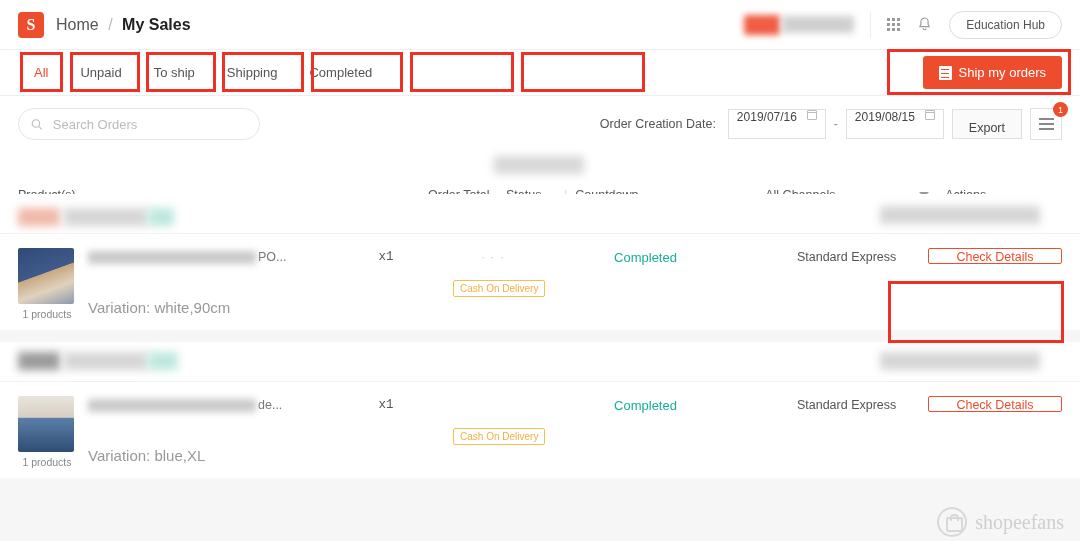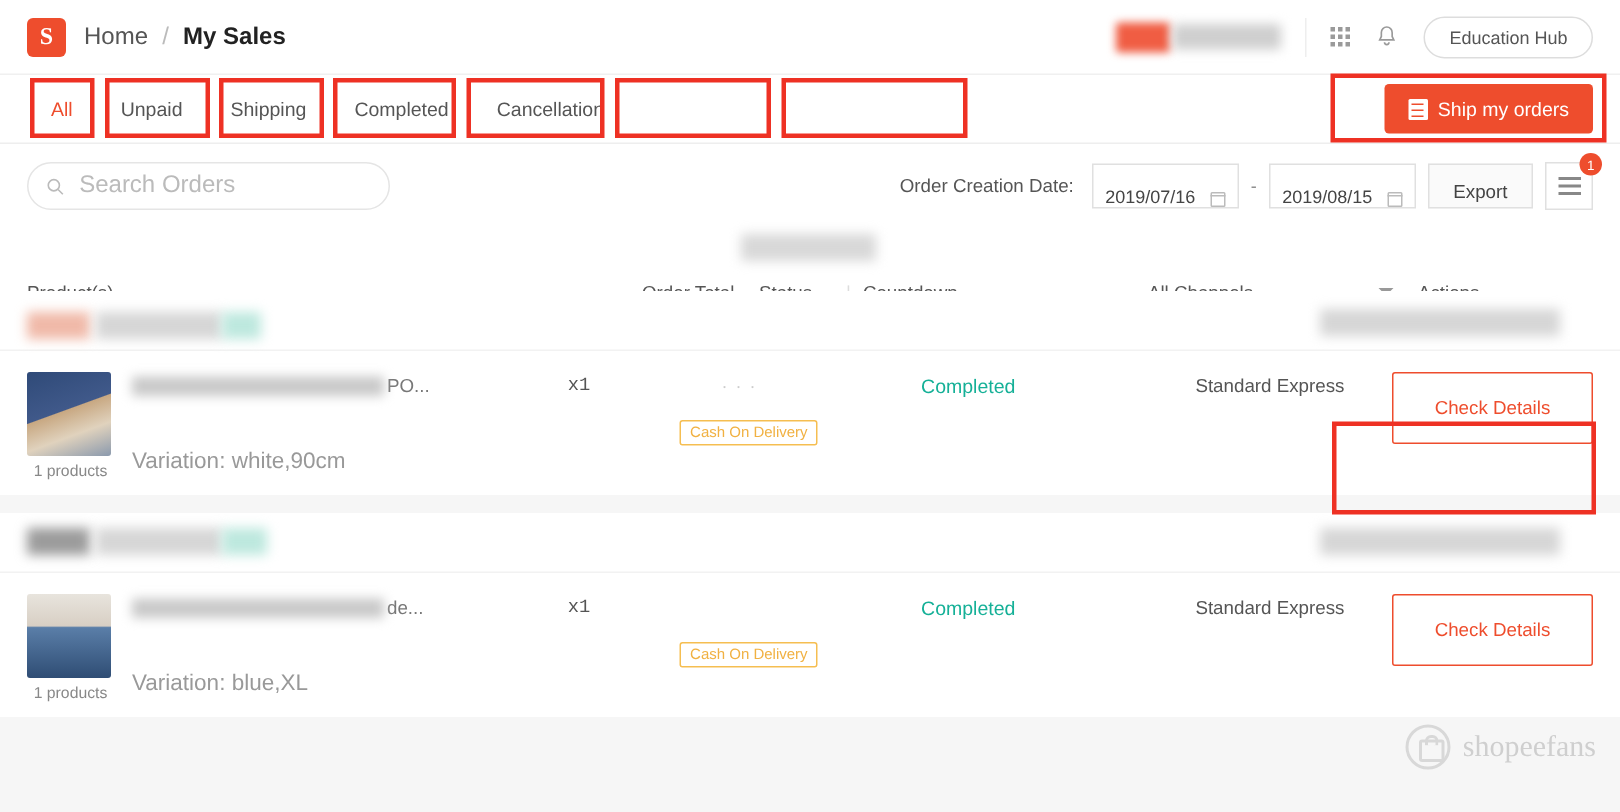--- a/index.html
+++ b/index.html
@@ -122,36 +122,36 @@
   .search-box {
     width: 242px; height: 32px;
     border: 1px solid #e5e5e5;
     border-radius: 16px;
     display: flex; align-items: center;
     padding: 0 12px;
     gap: 8px;
   }
   .search-box input {
     border: none; outline: none;
-    font-size: 16px; color: #333;
+    font-size: 13px; color: #333;
     width: 100%;
     font-family: "Liberation Sans", sans-serif;
     background: transparent;
   }
   .search-box input::placeholder { color: #bbb; }
   .filter-right {
     margin-left: auto;
     display: flex; align-items: center; gap: 8px;
   }
   .date-label { font-size: 12.5px; color: #555; margin-right: 4px; }
   .date-input {
     width: 98px; height: 30px;
     border: 1px solid #e0e0e0;
     background: #fff;
-    display: flex; align-items: flex-end; justify-content: space-between;
+    display: flex; align-items: flex-start; justify-content: space-between;
     padding: 0 8px;
     font-size: 12px; color: #444;
   }
   .date-dash { color: #888; font-size: 12px; }
   .cal-ico {
     width: 10px; height: 10px; border: 1px solid #bbb; border-radius: 1px;
     position: relative;
   }
   .cal-ico::before {
     content: ""; position: absolute; left: -1px; right: -1px; top: 1px;
@@ -270,32 +270,32 @@
     background: #fff;
     opacity: 0.9;
   }
   .completed {
     color: #15b097; font-size: 13px; padding-top: 2px;
   }
   .status-col { width: 208px; }
   .channel-cell { width: 140px; font-size: 12.5px; color: #555; padding-top: 2px; text-align: left; }
   .action-cell { flex: 1; display: flex; justify-content: flex-start; padding-left: 8px; }
   .check-btn {
-    width: 134px; height: 48px;
+    width: 134px; height: 16px;
     border: 1px solid #ee4d2d;
     color: #ee4d2d;
     background: #fff;
     font-size: 12.5px;
     border-radius: 2px;
   }
 
   
   .watermark {
     position: absolute;
-    right: 16px; bottom: 28px;
+    right: 16px; bottom: 4px;
     display: flex; align-items: center; gap: 8px;
     color: #cfcfcf;
     font-size: 20px;
     font-family: "Liberation Serif", serif;
   }
   .wm-circle {
     width: 30px; height: 30px; border-radius: 50%;
     border: 2px solid #d8d8d8;
     position: relative;
   }
@@ -348,23 +348,23 @@
         <path d="M7 12.2a1.5 1.5 0 0 0 3 0" fill="none" stroke="#9a9a9a" stroke-width="1.1"></path>
       </svg>
     </div>
     <div class="edu-hub">Education Hub</div>
   </div>
 </div>
 
 <div class="tabbar">
   <div class="tab active">All</div>
   <div class="tab">Unpaid</div>
+  <div class="tab">To ship</div>
   <div class="tab">Shipping</div>
   <div class="tab">Completed</div>
-  <div class="tab">Cancellation</div>
   <button class="ship-btn">
     <span class="doc-ico"></span>
     <span>Ship my orders</span>
   </button>
 </div>
 
 <div class="filterbar">
   <div class="search-box">
     <svg width="13" height="13" viewBox="0 0 13 13">
       <circle cx="5.4" cy="5.4" r="4.1" fill="none" stroke="#bbb" stroke-width="1.2"></circle>

